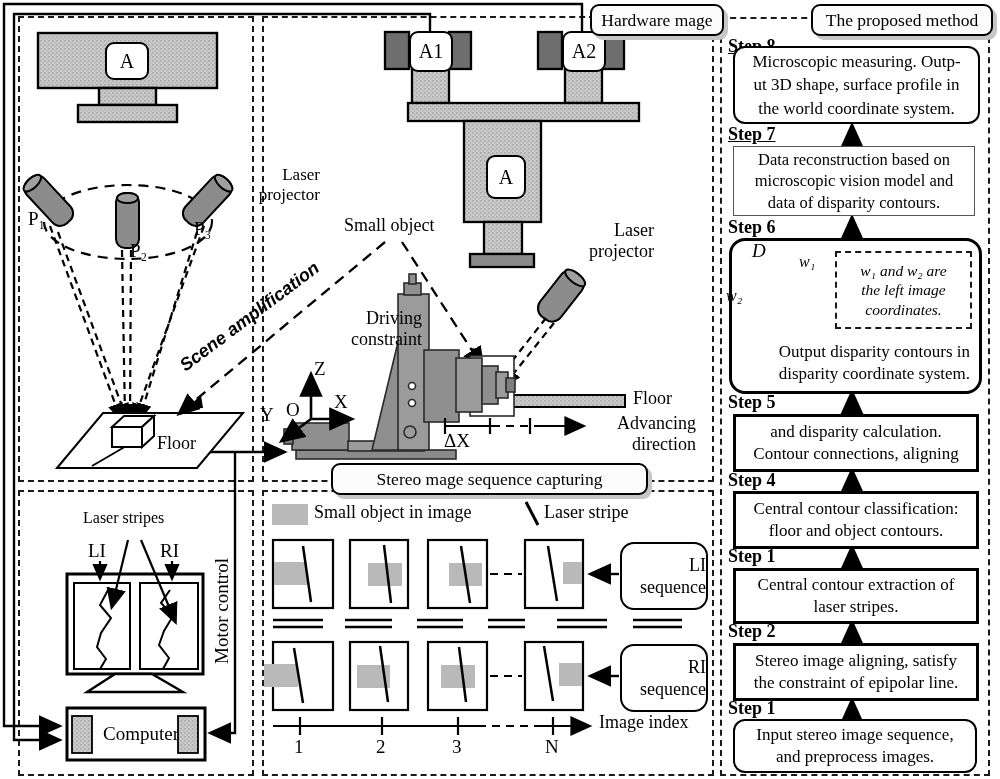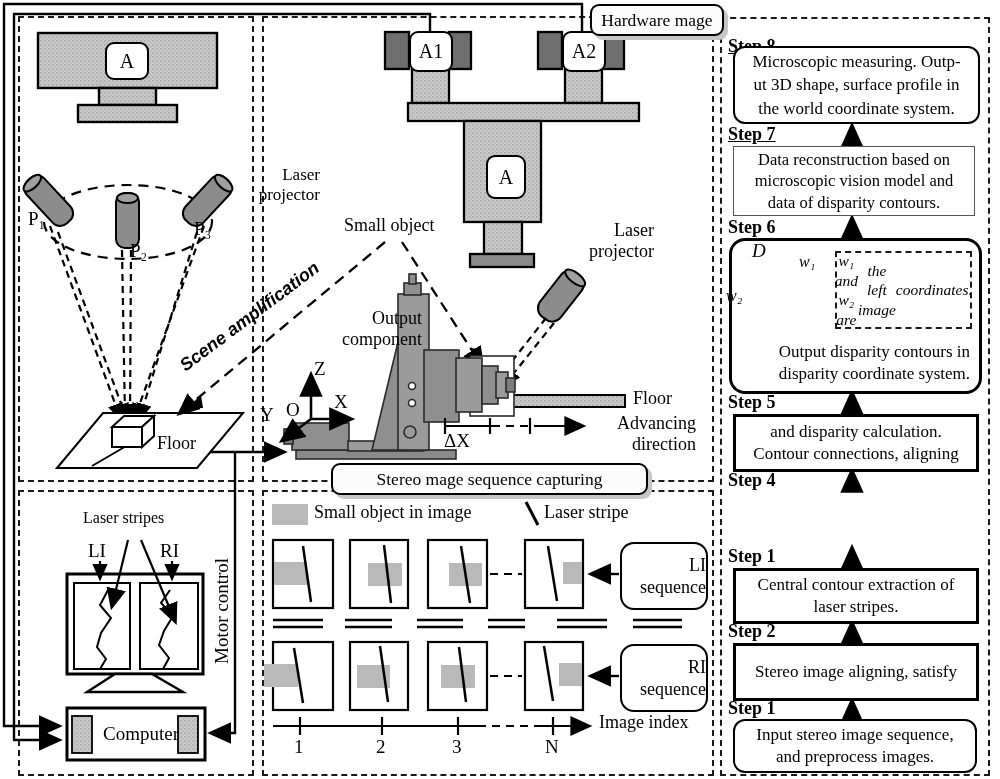--- a/index.html
+++ b/index.html
@@ -18,22 +18,22 @@
   .steplbl.u{text-decoration:underline}
   .sbox{position:absolute;z-index:3;background:#fff;display:flex;flex-direction:column;
         align-items:center;justify-content:center;text-align:center;font-size:17px;line-height:22.5px}
   .b-thick{border:3px solid #000}
   .b-thin{border:1.6px solid #555}
   .b-round{border:2.4px solid #000;border-radius:12px}
   .b-round6{border:3px solid #000;border-radius:16px}
   .seqbox{position:absolute;z-index:3;background:#fff;border:2.4px solid #000;border-radius:14px;
           display:flex;align-items:center;justify-content:center;text-align:center;
           font-size:18px;line-height:22px}
-  .notebox{position:absolute;z-index:3;border:2px dashed #1a1a1a;display:flex;flex-direction:row;
-           align-items:center;justify-content:center;text-align:center;font-size:15.5px;line-height:19.5px;
+  .notebox{position:absolute;z-index:3;border:2px dashed #1a1a1a;display:flex;flex-direction:column;
+           align-items:center;justify-content:center;text-align:left;font-size:15.5px;line-height:19.5px;
            font-style:italic}
 </style>
 </head>
 <body>
 
 <div id="stage">
 
   <div class="panel" style="left:18px;top:16px;width:232px;height:462px"></div>
   <div class="panel" style="left:262px;top:16px;width:448px;height:462px"></div>
   <div class="panel" style="left:18px;top:490px;width:232px;height:282px"></div>
@@ -275,20 +275,23 @@
     </g>
     <g stroke="#000" stroke-width="2">
       <polygon points="763,294 826,294 806,316 743,316" fill="url(#hatch)"></polygon>
       <polygon points="758,318 821,318 801,340 738,340" fill="url(#hatch)"></polygon>
     </g>
   </svg>
 
   <div class="banner" style="left:590px;top:4px;width:130px;height:28px">
       <span>Hardware mage</span>
     </div>
+  <div class="banner" style="left:811px;top:4px;width:178px;height:28px">
+      <span>The proposed method</span>
+    </div>
   <div class="banner" style="left:331px;top:463px;width:313px;height:28px">
       <span>Stereo mage sequence capturing</span>
     </div>
 
   <div class="wlabel" style="left:105px;top:42px;width:40px;height:34px">
       <span>A</span>
     </div>
   <div class="wlabel" style="left:409px;top:31px;width:40px;height:37px">
       <span>A1</span>
     </div>
@@ -301,21 +304,21 @@
 
   <div class="t w" style="left:232px;top:165px;width:88px;font-size:17px">Laser projector</div>
   <div class="t" style="left:28px;top:208px;font-size:19px">P₁</div>
   <div class="t" style="left:130px;top:240px;font-size:19px">P₂</div>
   <div class="t" style="left:194px;top:218px;font-size:19px">P₃</div>
   <div class="t" style="left:157px;top:433px;font-size:18px">Floor</div>
   <div class="t" style="left:163px;top:300px;width:190px;font-weight:bold;font-style:italic;font-size:18px;font-family:'Liberation Sans','DejaVu Sans',sans-serif;transform:rotate(-37deg)">Scene amplification</div>
 
   <div class="t" style="left:344px;top:215px;font-size:18px">Small object</div>
   <div class="t w" style="left:562px;top:220px;width:92px;font-size:18px">Laser projector</div>
-  <div class="t w" style="left:310px;top:308px;width:112px;font-size:18px">Output component</div>
+  <div class="t w" style="left:310px;top:308px;width:112px;font-size:18px">Driving constraint</div>
   <div class="t" style="left:314px;top:358px;font-size:19px">Z</div>
   <div class="t" style="left:334px;top:391px;font-size:19px">X</div>
   <div class="t" style="left:260px;top:404px;font-size:19px">Y</div>
   <div class="t" style="left:286px;top:399px;font-size:19px">O</div>
   <div class="t" style="left:633px;top:388px;font-size:18px">Floor</div>
   <div class="t" style="left:444px;top:430px;font-size:19px">ΔX</div>
   <div class="t w" style="left:594px;top:413px;width:102px;font-size:18px">Advancing direction</div>
 
   <div class="t" style="left:83px;top:509px;font-size:16px">Laser stripes</div>
   <div class="t" style="left:88px;top:540px;font-size:19px">LI</div>
@@ -366,30 +369,35 @@
     <div>disparity coordinate system.</div>
   </div>
 
   <div class="steplbl" style="left:728px;top:392px">Step 5</div>
   <div class="sbox b-thick" style="left:733px;top:414px;width:240px;height:52px">
     <div>and disparity calculation.</div>
     <div>Contour connections, aligning</div>
   </div>
 
   <div class="steplbl" style="left:728px;top:470px">Step 4</div>
+  <div class="sbox b-thick" style="left:733px;top:491px;width:240px;height:52px">
+    <div>Central contour classification:</div>
+    <div>floor and object contours.</div>
+  </div>
 
   <div class="steplbl" style="left:728px;top:546px">Step 1</div>
   <div class="sbox b-thick" style="left:733px;top:568px;width:240px;height:50px">
     <div>Central contour extraction of</div>
     <div>laser stripes.</div>
   </div>
 
   <div class="steplbl" style="left:728px;top:621px">Step 2</div>
   <div class="sbox b-thick" style="left:733px;top:643px;width:240px;height:52px">
     <div>Stereo image aligning, satisfy</div>
+    <div>the constraint of epipolar line.</div>
   </div>
 
   <div class="steplbl" style="left:728px;top:698px">Step 1</div>
   <div class="sbox b-round" style="left:733px;top:719px;width:240px;height:50px">
     <div>Input stereo image sequence,</div>
     <div>and preprocess images.</div>
   </div>
 
 </div>
 

